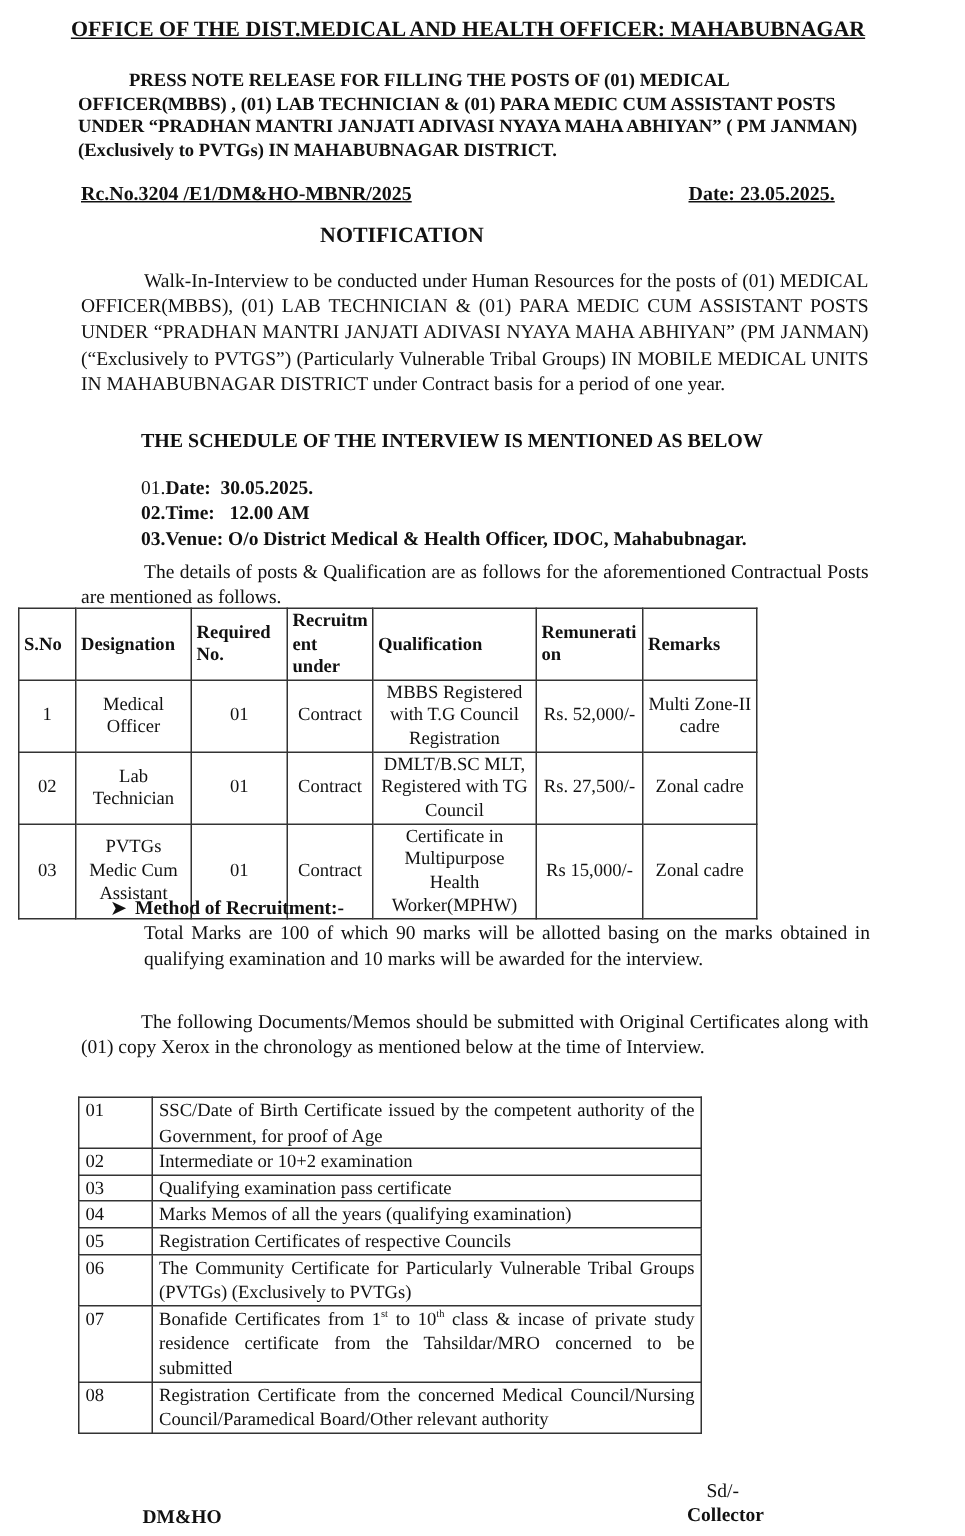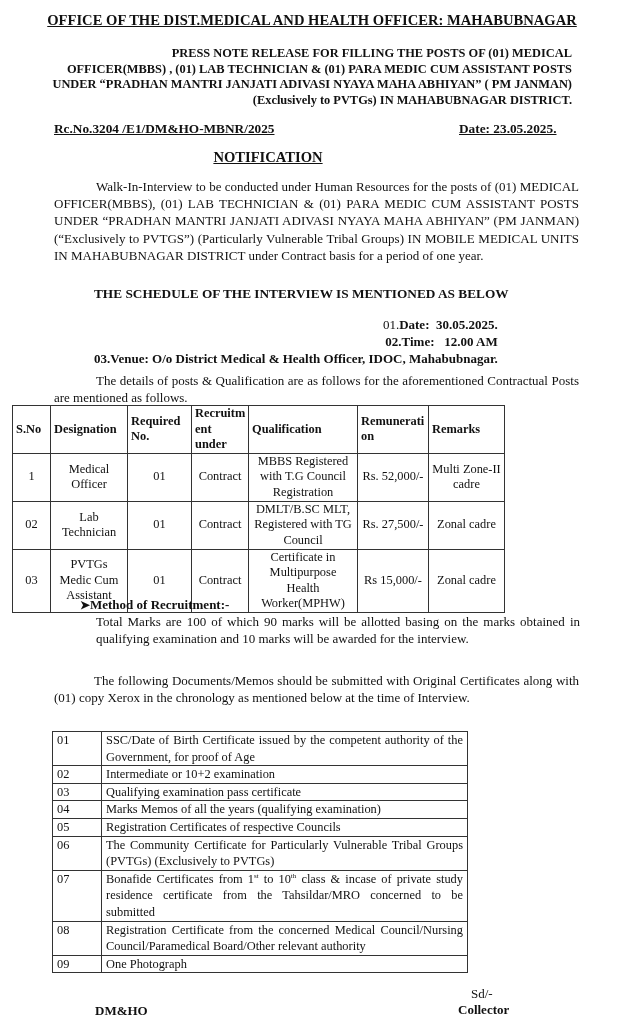--- a/index.html
+++ b/index.html
@@ -1,27 +1,27 @@
 <!DOCTYPE html>
 <html><head>
 <meta charset="utf-8">
 <style>
   html, body { margin: 0; padding: 0; background: #ffffff; }
   body {
     width: 643px; height: 1024px; position: relative; overflow: hidden;
     font-family: "Liberation Serif", "DejaVu Serif", serif; color: #111;
   }
-  .abs { position: absolute; text-align: right; }
+  .abs { position: absolute; }
   .b { font-weight: normal; }
   #office-title { left: 0; width: 624px; top: 12px; text-align: center; font-size: 14.6px; font-weight: bold; text-decoration: underline; }
-  #press-note { left: 52px; width: 520px; top: 46px; text-align: right; font-size: 12.4px; font-weight: bold; line-height: 15.5px; }
+  #press-note { left: 52px; width: 520px; top: 46px; text-align: left; font-size: 12.4px; font-weight: bold; line-height: 15.5px; }
   #press-note .indent { display: inline-block; width: 34px; }
   #ref-no { left: 54px; top: 121px; font-size: 13.3px; font-weight: bold; text-decoration: underline; }
   #date { left: 459px; top: 121px; font-size: 13.3px; font-weight: bold; text-decoration: underline; }
-  #notif-title { left: 0; width: 536px; top: 149px; text-align: center; font-size: 14.6px; font-weight: bold; text-decoration: underline; }
+  #notif-title { left: 0; width: 536px; top: 149px; text-align: center; font-size: 14.6px; font-weight: bold; }
   #notif-para { left: 54px; width: 525px; top: 178px; font-size: 13px; line-height: 17.2px; text-align: justify; text-align-last: left; }
   #notif-para .ind { display: inline-block; width: 42px; }
   #schedule-title { left: 94px; top: 286px; font-size: 13.3px; font-weight: bold; }
   #schedule { left: 94px; top: 316px; font-size: 13px; line-height: 17px; }
   #schedule .lbl { font-weight: bold; }
   #details-para { left: 54px; width: 525px; top: 372px; font-size: 13px; line-height: 17px; text-align: justify; text-align-last: left; }
   #details-para .ind { display: inline-block; width: 42px; }
 
   table { border-collapse: collapse; position: absolute; }
   #posts-table { left: 12px; top: 405px; width: 492px; table-layout: fixed; font-size: 12.4px; }
@@ -155,22 +155,18 @@
         <td class="txt"><span>The Community Certificate for </span><span class="b">Particularly Vulnerable Tribal Groups (PVTGs)  (Exclusively to PVTGs)</span></td>
       </tr>
     <tr>
         <td class="num">07</td>
         <td class="txt"><span>Bonafide Certificates from 1</span><sup>st</sup><span> to 10</span><sup>th</sup><span> class &amp; incase of private study residence certificate from the Tahsildar/MRO concerned to be submitted</span></td>
       </tr>
     <tr>
         <td class="num">08</td>
         <td class="txt">Registration Certificate from the concerned Medical Council/Nursing Council/Paramedical Board/Other relevant authority</td>
       </tr>
-    <tr>
-        <td class="num">09</td>
-        <td class="txt">One Photograph</td>
-      </tr>
   </tbody>
 </table>
 
 <div id="sd" class="abs">Sd/-</div>
 <div id="dmho" class="abs">DM&amp;HO</div>
 <div id="collector" class="abs">Collector</div>
 
 </body></html>

